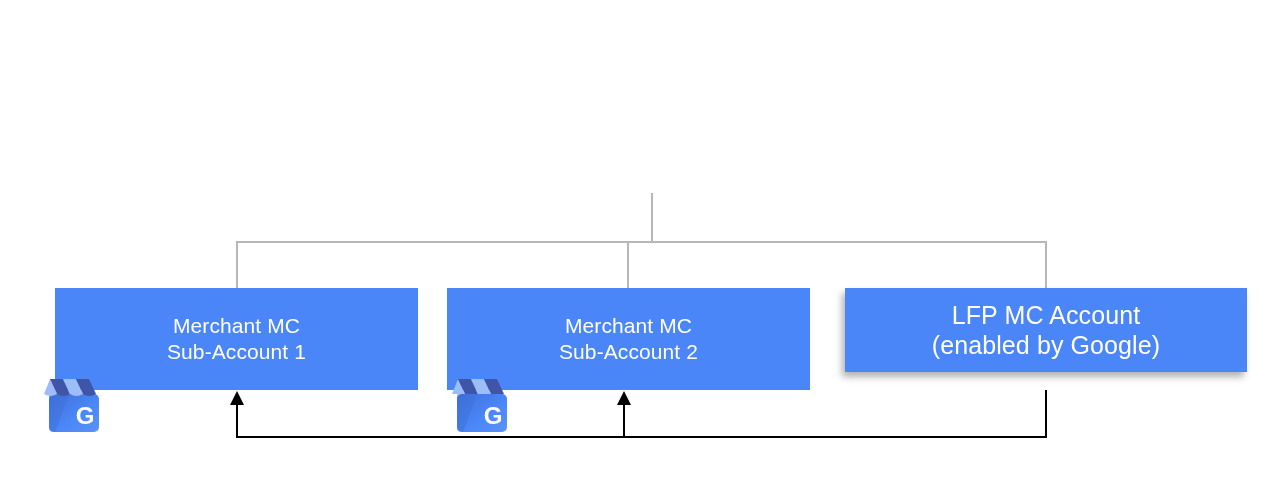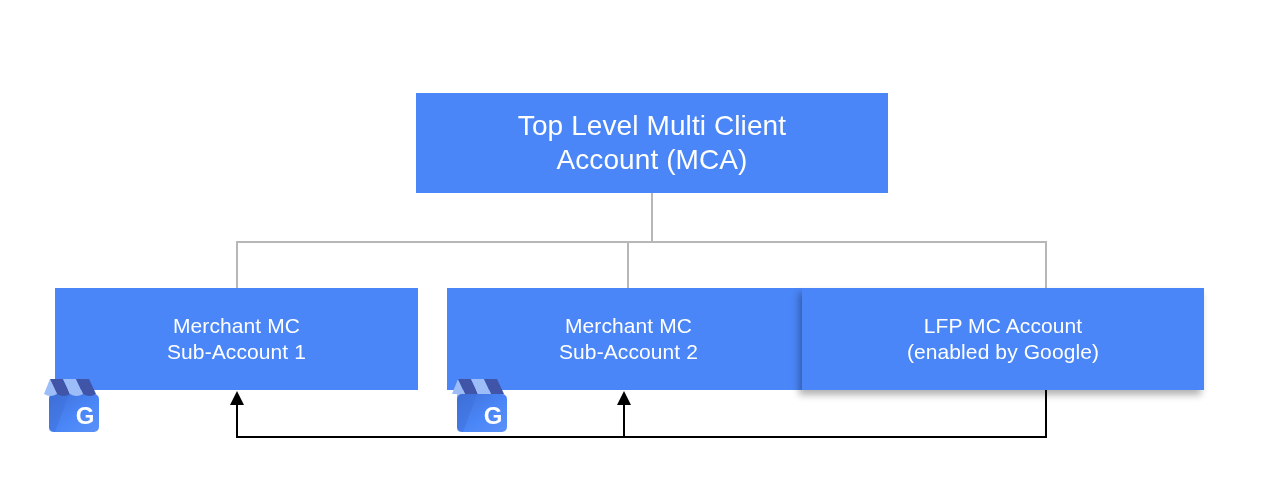--- a/index.html
+++ b/index.html
@@ -48,25 +48,25 @@
     font-size: 21px;
   }
   .node-sub2 {
     left: 447px;
     top: 288px;
     width: 363px;
     height: 102px;
     font-size: 21px;
   }
   .node-lfp {
-    left: 802px;
+    left: 845px;
     top: 288px;
     width: 402px;
-    height: 102px;
-    font-size: 21px;
+    height: 84px;
+    font-size: 25px;
     box-shadow: -3px 5px 7px rgba(0,0,0,0.30);
   }
 
   
   .gline {
     position: absolute;
     background: #b7b7b7;
   }
   .gline-stem {
     left: 651px;
@@ -159,22 +159,20 @@
   <div class="gline gline-drop-mid"></div>
   <div class="gline gline-drop-right"></div>
 
   <div class="bline bline-from-lfp"></div>
   <div class="bline bline-bottom"></div>
   <div class="bline bline-up-1"></div>
   <div class="bline bline-up-2"></div>
   <div class="arrowhead arrow-1"></div>
   <div class="arrowhead arrow-2"></div>
 
-  <div class="node node-top">Top Level Multi Client
-Account (MCA)</div>
 
   <div class="node node-sub1">Merchant MC
 Sub-Account 1</div>
 
   <div class="node node-sub2">Merchant MC
 Sub-Account 2</div>
 
   <div class="node node-lfp">LFP MC Account
 (enabled by Google)</div>
 

